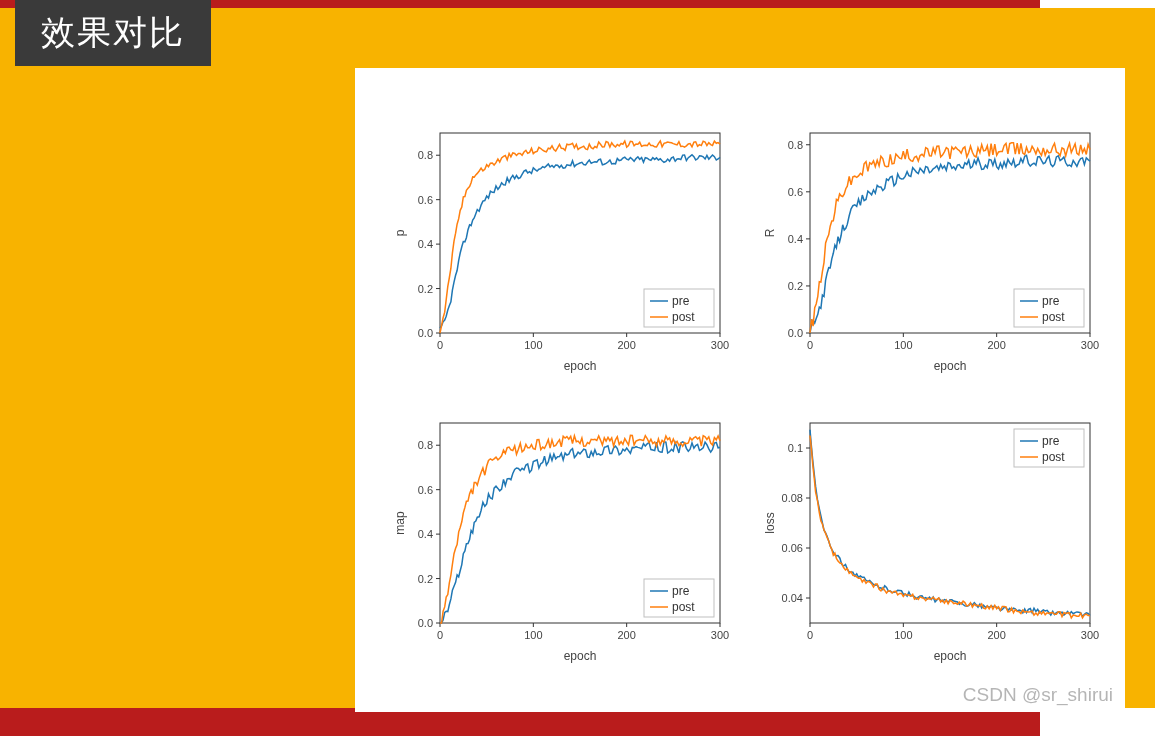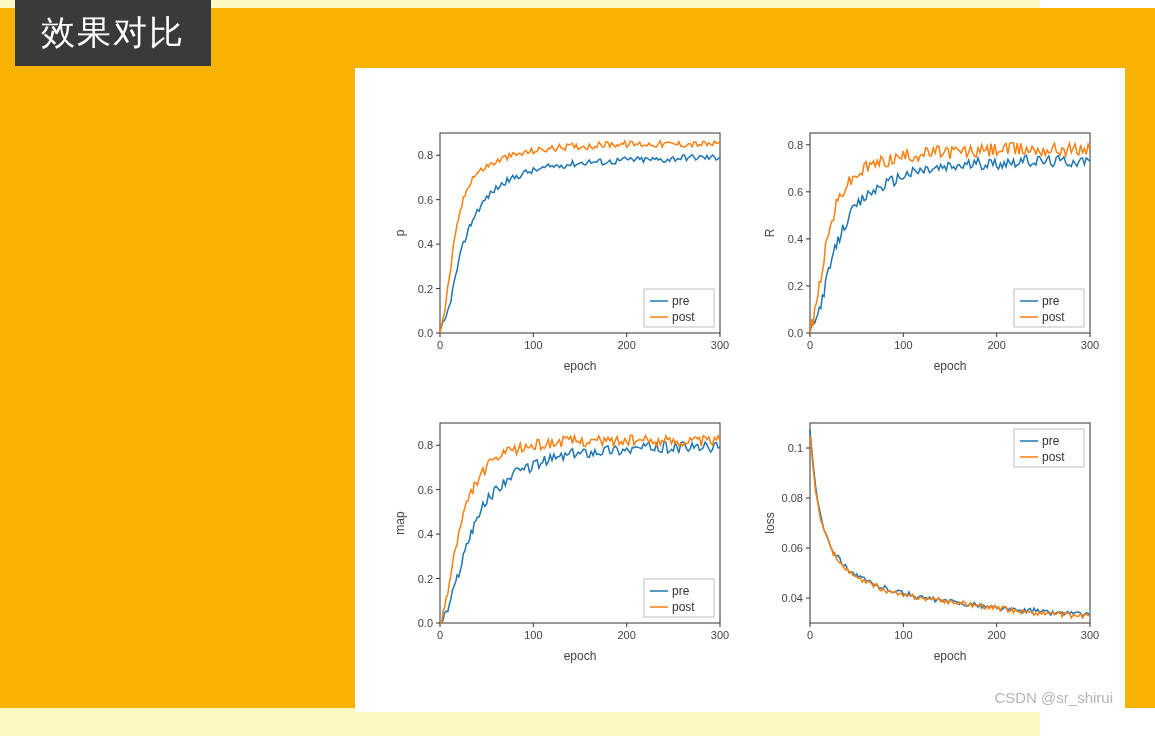--- a/index.html
+++ b/index.html
@@ -1,22 +1,22 @@
 <!DOCTYPE html>
 <html><head>
 <meta charset="utf-8">
 <style>
   body{margin:0;padding:0;font-family:sans-serif;background:#fff}
-  .page{width:1040px;height:736px;position:relative;background:#fef9c3}
+  .page{width:1040px;height:736px;position:relative;background:#b91c1c}
   .orange-bg{position:absolute;left:0;top:8px;width:1155px;height:700px;background:#f8b300}
   .title-box{position:absolute;left:15px;top:0;background:#3a3a3a;color:#fff;font-size:34px;padding:10px 26px 10px 26px;letter-spacing:2px}
   .figure{position:absolute;left:355px;top:68px;width:770px;height:644px;background:#fff}
   .plot{position:absolute}
   .plot svg{display:block}
-  .watermark{position:absolute;right:12px;bottom:6px;color:rgba(120,120,120,.55);font-size:15px}
+  .watermark{position:absolute;right:12px;bottom:6px;color:rgba(120,120,120,.55);font-size:19px}
   .axis-label{font-size:12px;fill:#444}
   .tick{font-size:11px;fill:#444}
   .frame{fill:none;stroke:#333;stroke-width:1}
   .legend-box{fill:#fff;stroke:#bfbfbf;stroke-width:1}
   .legend-text{font-size:12px;fill:#333}
   .line-pre{fill:none;stroke:#1f77b4;stroke-width:1.5}
   .line-post{fill:none;stroke:#ff7f0e;stroke-width:1.5}
 </style>
 </head>
 <body>

